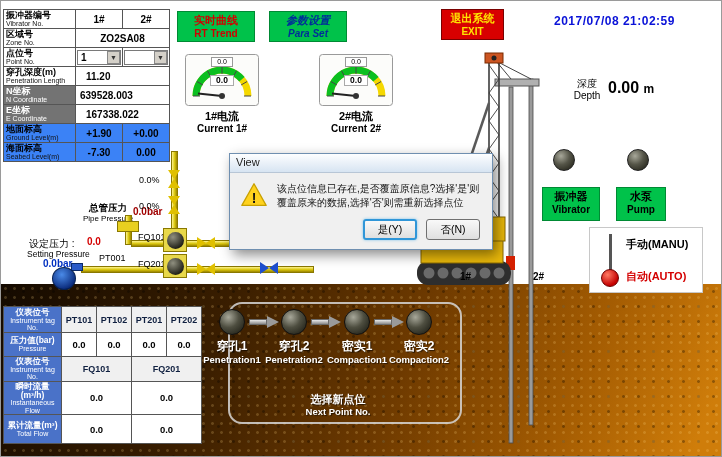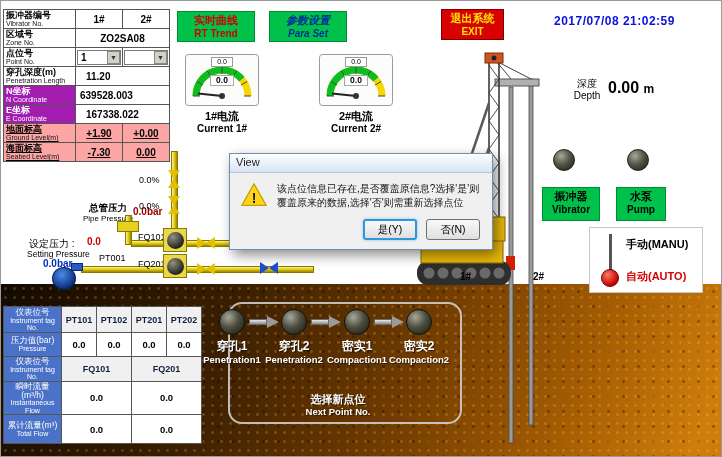--- a/index.html
+++ b/index.html
@@ -18,33 +18,33 @@
   
   table{border-collapse:collapse;table-layout:fixed;background:#fff;}
   td{border:1px solid #555;overflow:hidden;vertical-align:middle;}
   .info-table{position:absolute;left:2px;top:8px;width:166px;}
   .info-table td{height:19px;padding:0 2px;}
   .lbl{line-height:1.05;}
   .lbl .zh{font-size:9px;font-weight:bold;color:#000;}
   .lbl .en{font-size:7px;color:#111;}
   .val{text-align:center;font-weight:bold;font-size:10px;color:#000;}
   .val.left{text-align:left;padding-left:10px;}
-  .blue-cell{background:#a21caf;}
+  .blue-cell{background:#737373;}
   .blue-cell .zh,.blue-cell .en{color:#fff;}
-  .gray-cell{background:#fca5a5;text-decoration:underline;}
+  .gray-cell{background:#3b82f6;}
 
   .combo{display:flex;align-items:center;justify-content:space-between;background:#fff;border:1px solid #7a7a7a;height:15px;font-size:10px;font-weight:bold;padding-left:3px;}
   .combo-btn{width:13px;height:13px;background:#d4d0c8;border:1px solid #888;font-size:7px;line-height:12px;text-align:center;color:#333;font-weight:normal;}
 
   .inst-table{position:absolute;left:2px;top:305px;width:198px;}
   .inst-table td{padding:0 1px;text-align:center;}
   .inst-table .r1 td{height:26px;} .inst-table .r2 td{height:24px;}
   .inst-table .r3 td{height:24px;} .inst-table .r4 td{height:30px;} .inst-table .r5 td{height:29px;}
   .blbl{background:#4a72c8;line-height:1.05;}
-  .blbl .zh{font-size:8.5px;font-weight:normal;color:#fff;}
+  .blbl .zh{font-size:8.5px;font-weight:bold;color:#fff;}
   .blbl .en{font-size:7px;color:#fff;}
   .hdr{background:#f0f0f0;font-size:9px;font-weight:bold;color:#102040;}
   .vcell{background:#fff;font-size:9.5px;font-weight:bold;color:#000;}
 
   
   .gbtn{position:absolute;background:#00c24a;border:1px solid #008a34;text-align:center;padding-top:2px;cursor:pointer;line-height:1.25;}
   .gbtn .l1{font-size:11px;font-weight:bold;}
   .gbtn .l2{font-size:10px;font-weight:bold;}
   .gbtn.rt .l1,.gbtn.rt .l2{color:#d00000;}
   .gbtn.para .l1,.gbtn.para .l2{color:#002e99;font-style:italic;}

